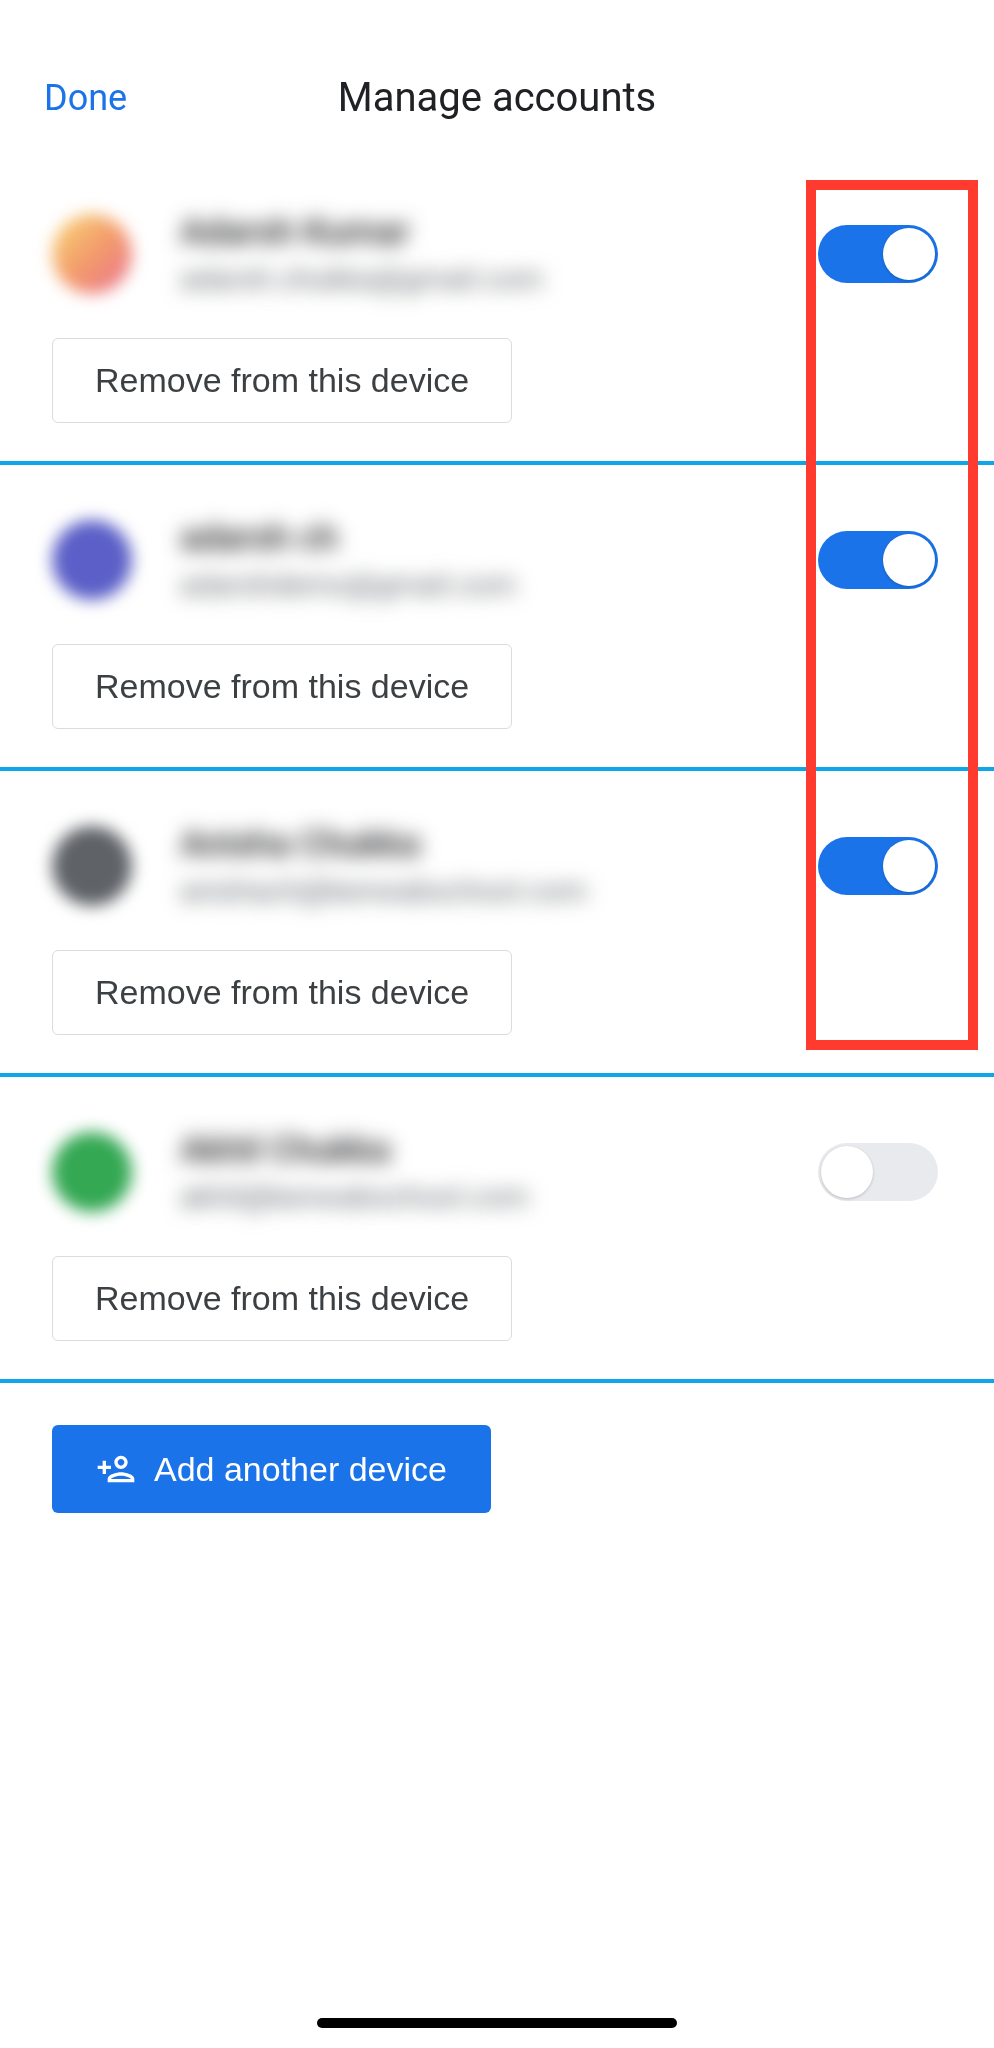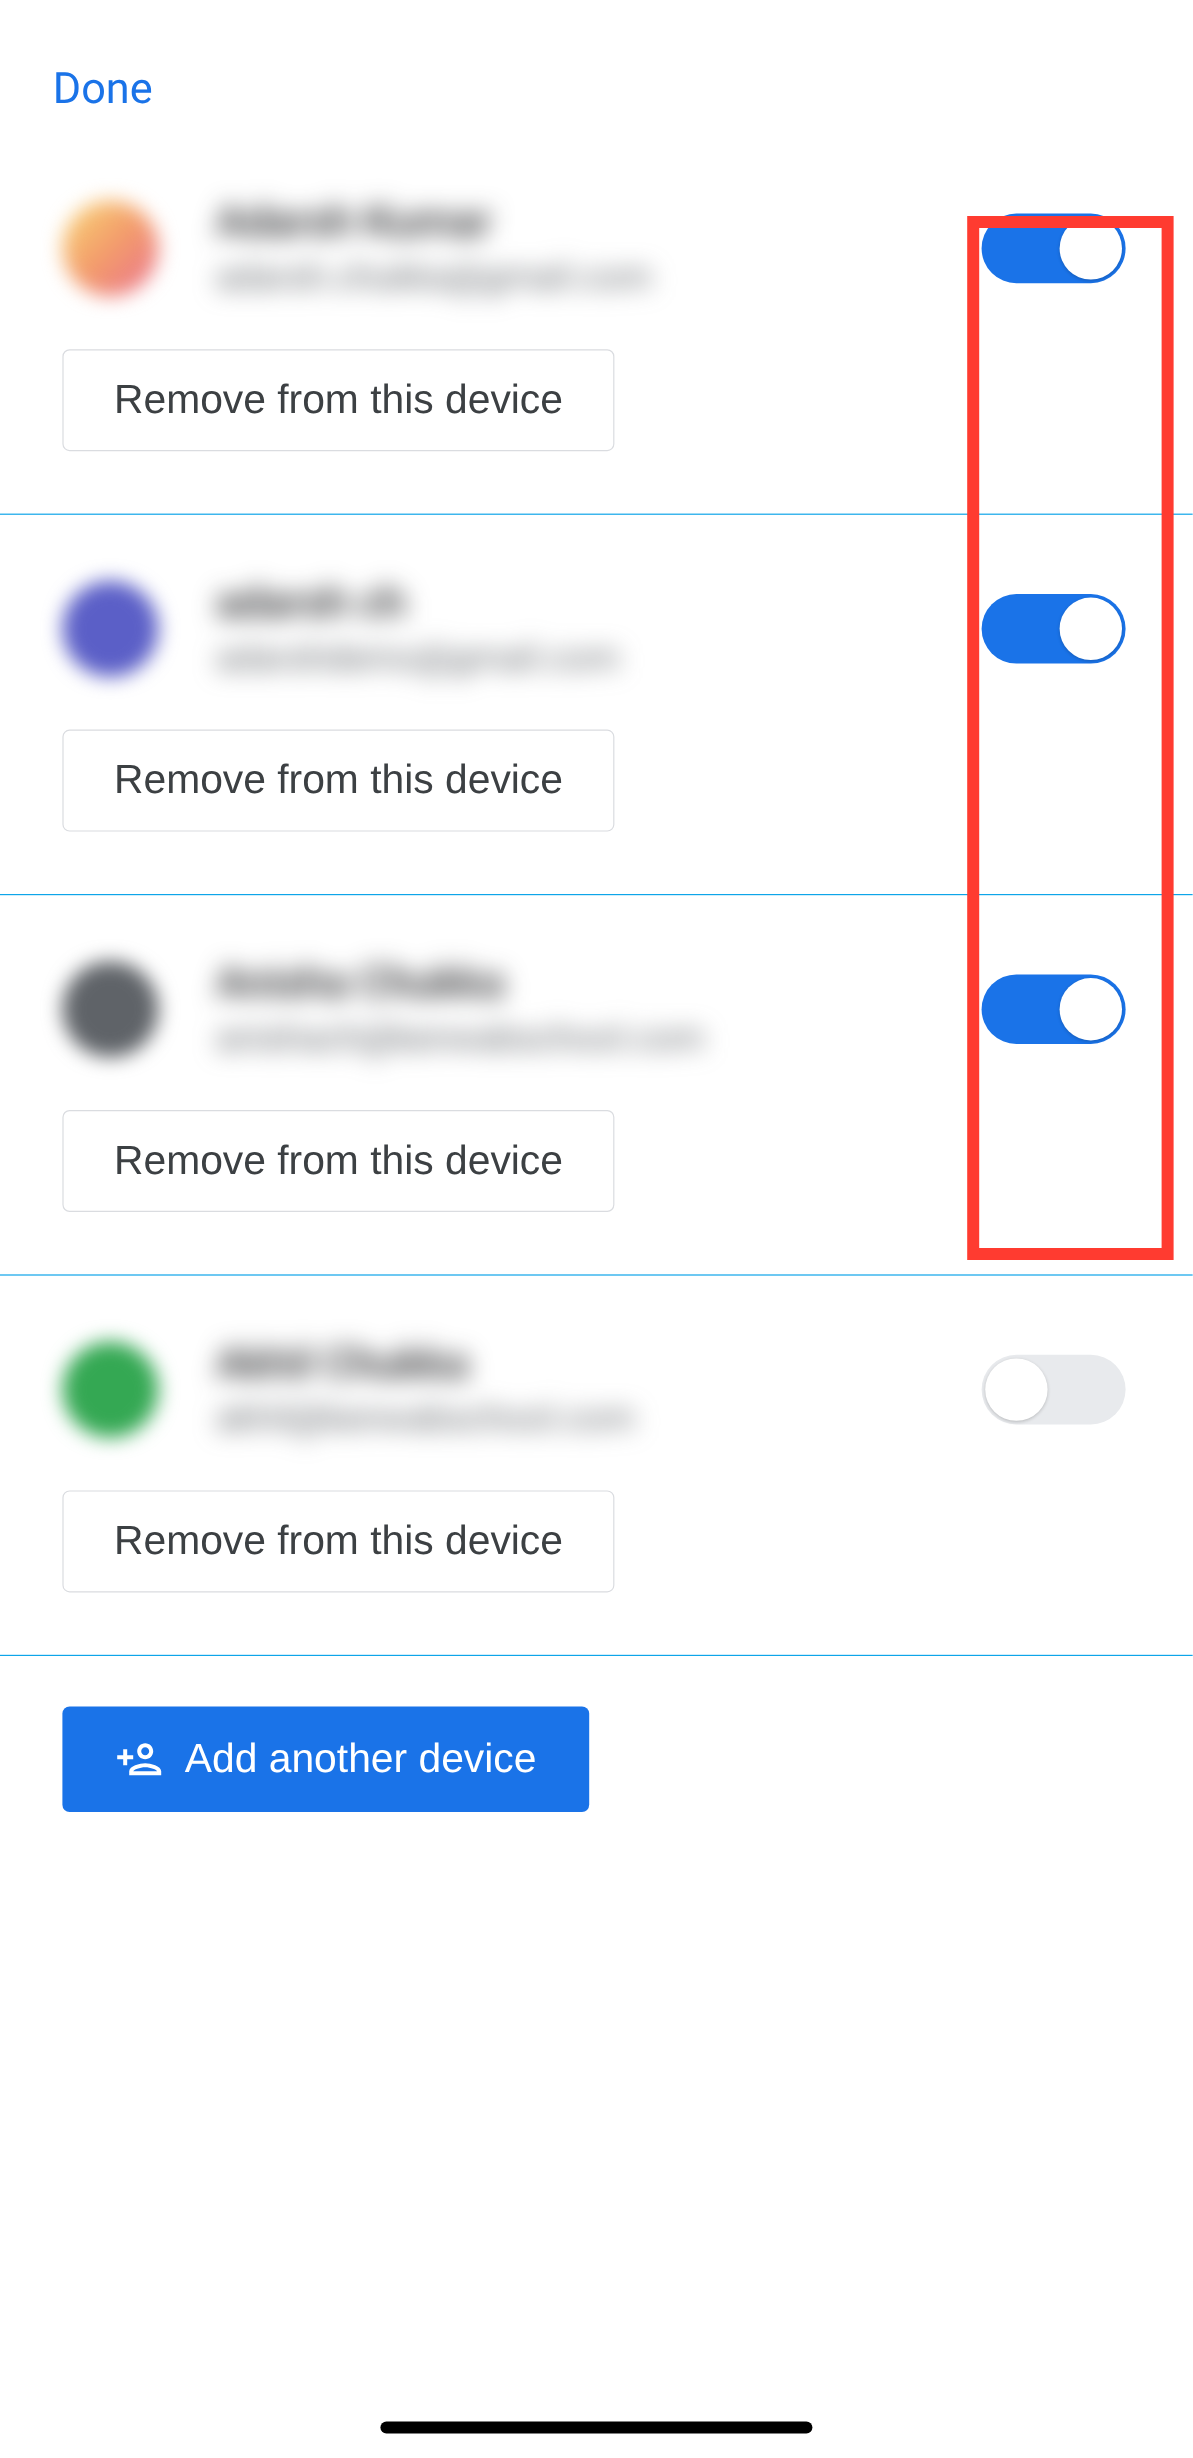--- a/index.html
+++ b/index.html
@@ -30,22 +30,22 @@
       position: absolute;
       left: 44px;
     }
     .page-title {
       font-size: 40px;
       font-weight: 400;
       color: #202124;
       margin: 0 auto;
     }
     .account-section {
-      border-bottom: 1px solid #0ea5e9;
-      padding: 52px 48px 52px 52px;
+      border-bottom: 4px solid #0ea5e9;
+      padding: 52px 48px 38px 52px;
       position: relative;
     }
     .account-row {
       display: flex;
       align-items: center;
       margin-bottom: 42px;
     }
     .avatar {
       width: 80px;
       height: 80px;
@@ -164,20 +164,21 @@
       height: 10px;
       background: #000000;
       border-radius: 5px;
     }
   </style>
 </head>
 <body>
 
 <div class="header">
   <span class="done-btn">Done</span>
+  <h1 class="page-title">Manage accounts</h1>
 </div>
 
 <div class="account-section">
   <div class="account-row">
     <div class="avatar avatar-1"></div>
     <div class="account-info">
       <div class="account-name">Adarsh Kumar</div>
       <div class="account-email">adarsh.chukka@gmail.com</div>
     </div>
     <div class="toggle-container">

